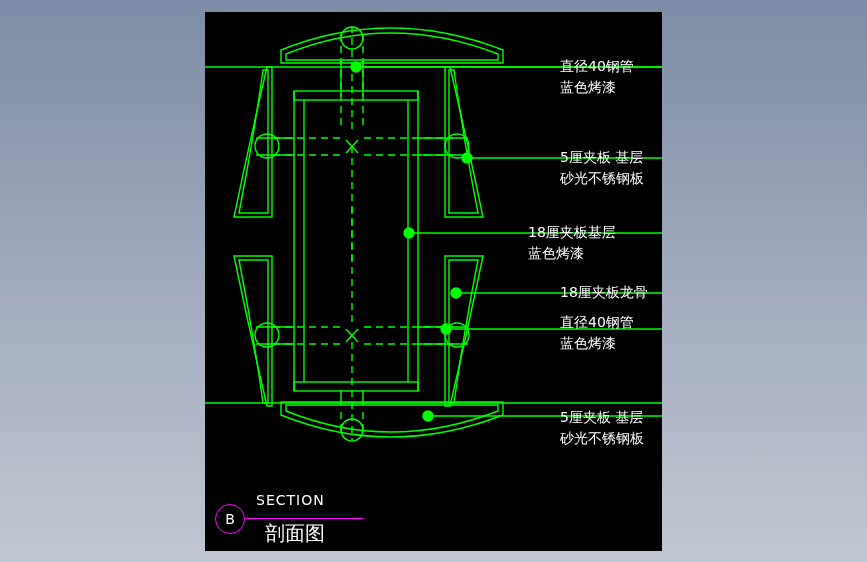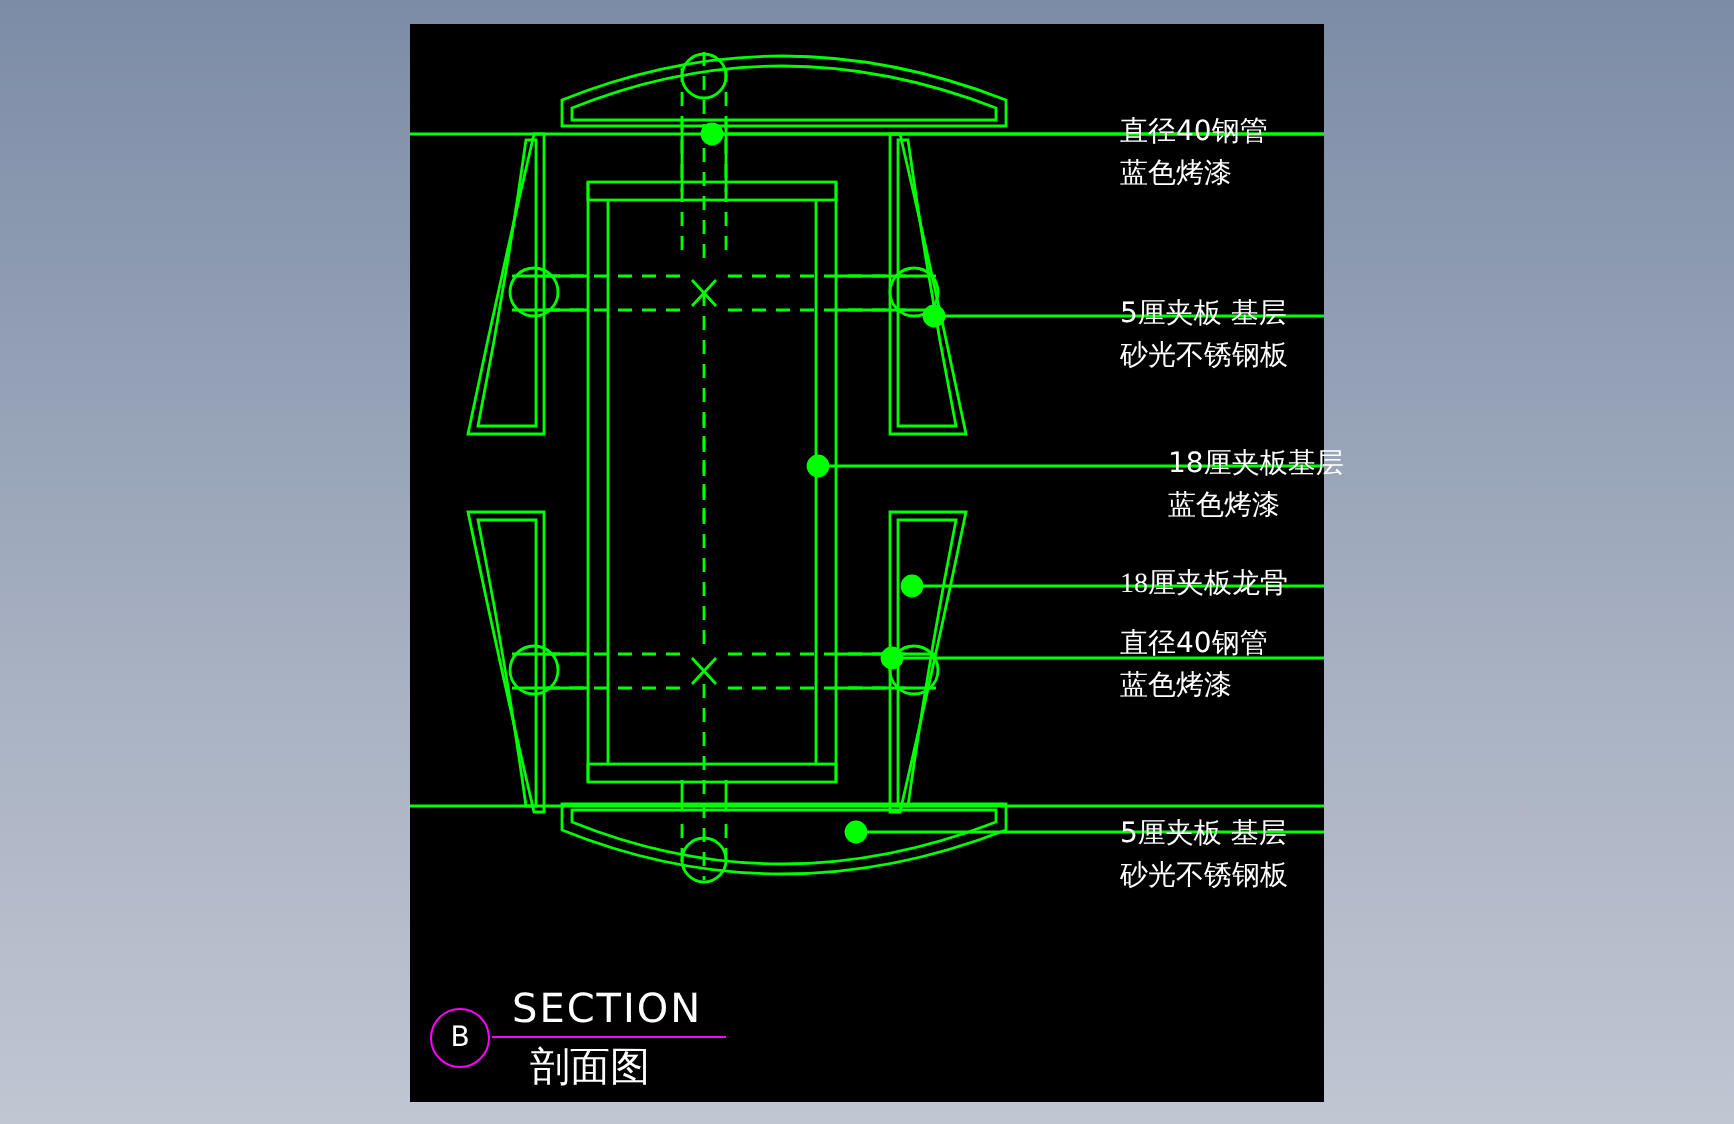--- a/index.html
+++ b/index.html
@@ -21,21 +21,21 @@
     font-family:"DejaVu Sans", sans-serif;
     font-size:14px;
     line-height:21px;
     white-space:nowrap;
     letter-spacing:0px;
   }
   .lbl div{display:block;}
   .sec-wrap{position:absolute;left:215px;top:500px;}
   .sec-en{
     position:absolute;left:41px;top:-8px;
-    color:#ffffff;font-family:"DejaVu Sans", sans-serif;font-size:20px;
+    color:#ffffff;font-family:"DejaVu Sans", sans-serif;font-size:14px;
     letter-spacing:1px;white-space:nowrap;
   }
   .sec-cn{
     position:absolute;left:50px;top:20px;
     color:#ffffff;font-family:"DejaVu Sans", sans-serif;font-size:20px;
     white-space:nowrap;
   }
   .sec-circle{
     position:absolute;left:0px;top:4px;width:30px;height:30px;
     border:1px solid #ff00ff;border-radius:50%;
@@ -201,26 +201,26 @@
   <div class="lbl" style="left:560px;top:56px;">
     <div>直径40钢管</div>
     <div>蓝色烤漆</div>
   </div>
 
   <div class="lbl" style="left:560px;top:147px;">
     <div>5厘夹板 基层</div>
     <div>砂光不锈钢板</div>
   </div>
 
-  <div class="lbl" style="left:584px;top:222px;">
+  <div class="lbl" style="left:528px;top:222px;">
     <div>18厘夹板基层</div>
     <div>蓝色烤漆</div>
   </div>
 
-  <div class="lbl" style="left:560px;top:282px;font-family:Liberation Serif, serif;">
+  <div class="lbl" style="left:560px;top:282px;">
     <div>18厘夹板龙骨</div>
   </div>
 
   <div class="lbl" style="left:560px;top:312px;">
     <div>直径40钢管</div>
     <div>蓝色烤漆</div>
   </div>
 
   <div class="lbl" style="left:560px;top:407px;">
     <div>5厘夹板 基层</div>

